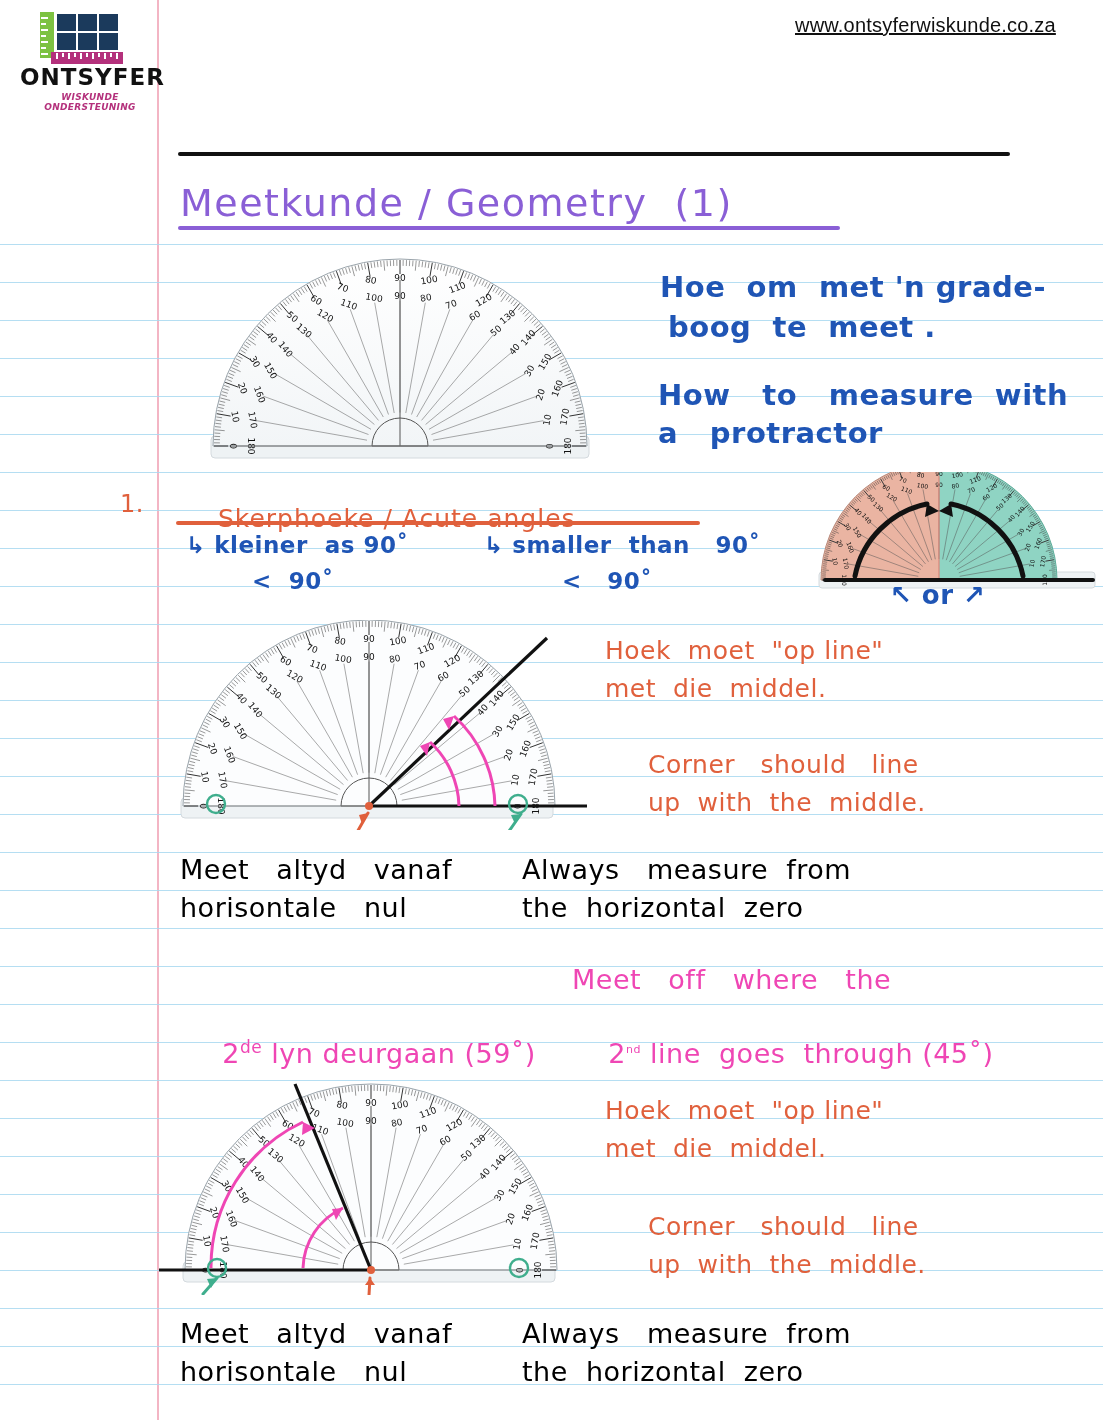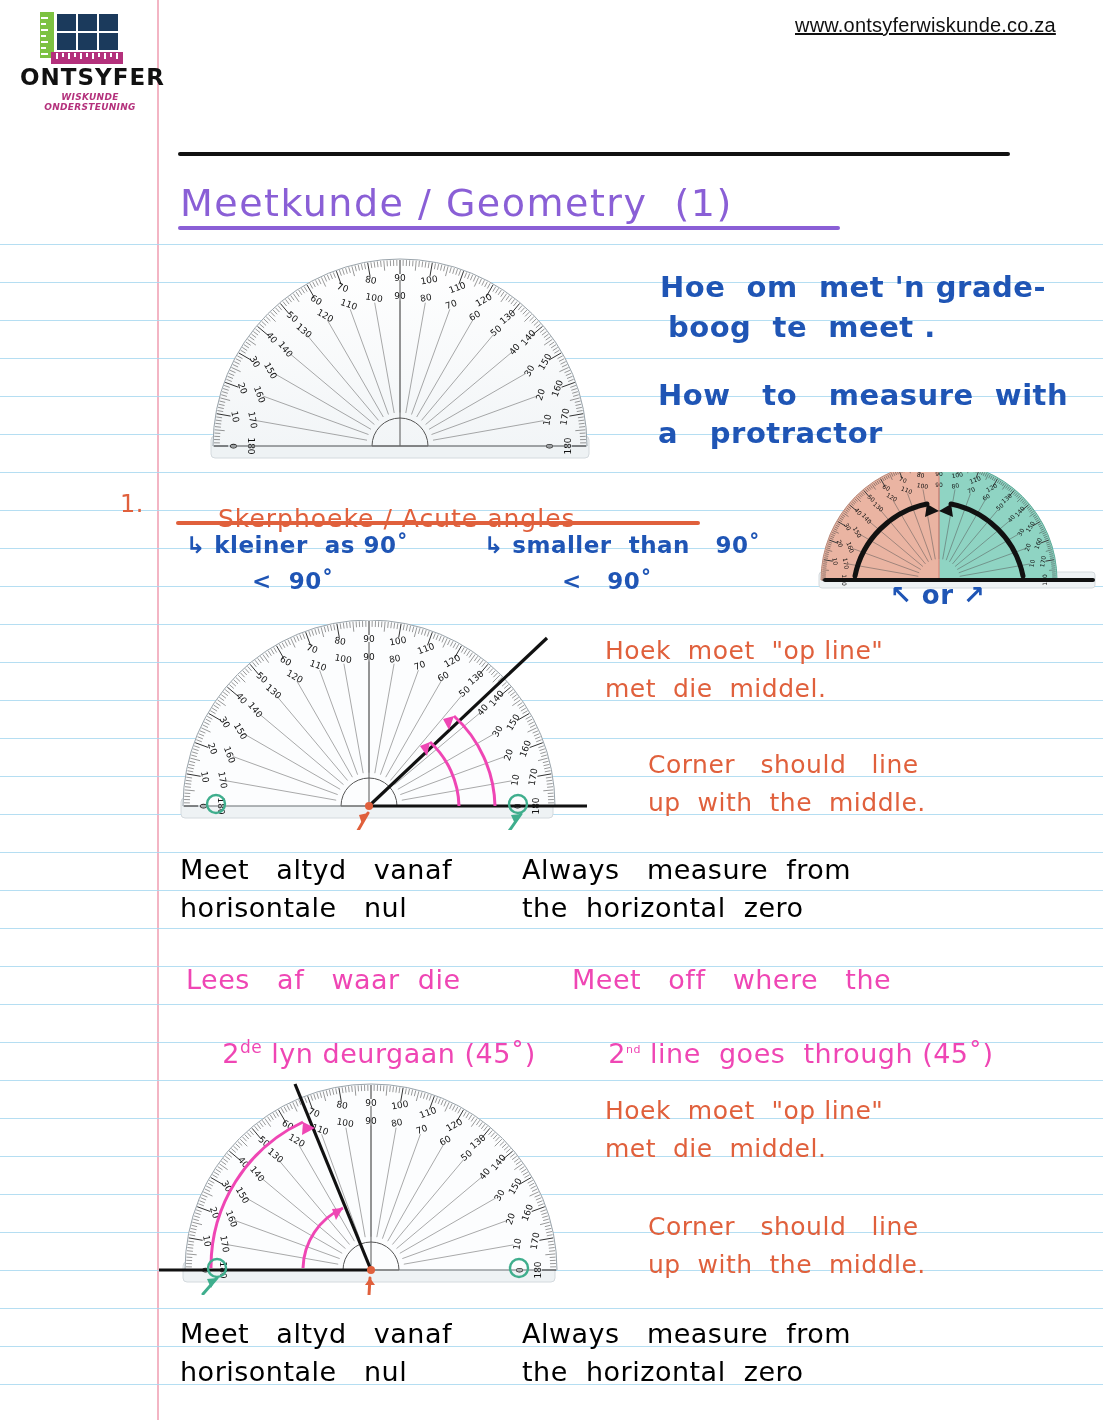--- a/index.html
+++ b/index.html
@@ -969,23 +969,22 @@
   <div class="hw orange" style="left:605px;top:634px;font-size:25px;">Hoek  moet  "op line"</div>
   <div class="hw orange" style="left:605px;top:672px;font-size:25px;">met  die  middel.</div>
   <div class="hw orange" style="left:648px;top:748px;font-size:25px;">Corner   should   line</div>
   <div class="hw orange" style="left:648px;top:786px;font-size:25px;">up  with  the  middle.</div>
 
   <div class="hw green" style="left:180px;top:852px;font-size:27px;">Meet   altyd   vanaf</div>
   <div class="hw green" style="left:180px;top:890px;font-size:27px;">horisontale   nul</div>
   <div class="hw green" style="left:522px;top:852px;font-size:27px;">Always   measure  from</div>
   <div class="hw green" style="left:522px;top:890px;font-size:27px;">the  horizontal  zero</div>
 
-  <div class="hw magenta" style="left:186px;top:962px;font-size:27px;">Lees   af   waar  die</div>
   <div class="hw magenta" style="left:186px;top:1000px;font-size:27px;">
-    <span>2</span><sup style="font-size:17px;">de</sup><span> lyn deurgaan (45˚)</span>
+    <span>2</span><sup style="font-size:17px;">de</sup><span> lyn deurgaan (59˚)</span>
   </div>
   <div class="hw magenta" style="left:572px;top:962px;font-size:27px;">Meet   off   where   the</div>
   <div class="hw magenta" style="left:572px;top:1000px;font-size:27px;">
     <span>2</span><sup style="font-size:11px;">nd</sup><span> line  goes  through (45˚)</span>
   </div>
 
   <div class="prot" style="left:155px;top:1080px;width:430px;height:215px;">
     <svg width="430" height="215" viewBox="0 0 430 215" xmlns="http://www.w3.org/2000/svg">
       <rect x="28" y="182" width="372" height="20" rx="4" fill="#eef2f4" stroke="#d4dade" stroke-width="1"></rect>
       <path d="M30,190 A186,186 0 0 1 402,190 Z" fill="#fcfdfe" stroke="#9aa4ab" stroke-width="1"></path>

